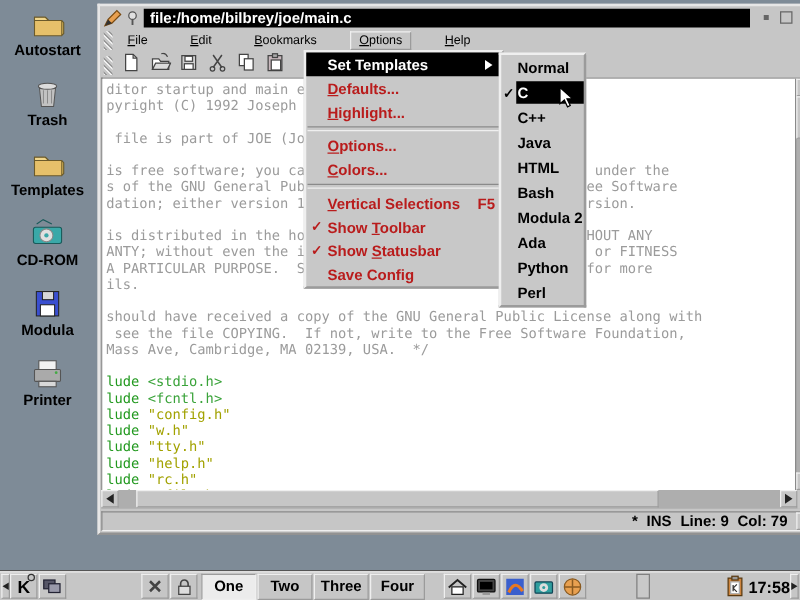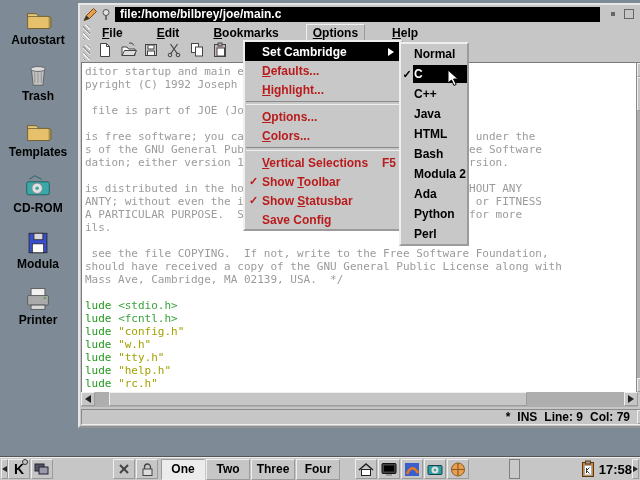--- a/index.html
+++ b/index.html
@@ -20,21 +20,21 @@
                line-height:15px;padding-left:5px;margin:0 4px 0 3px;white-space:nowrap;overflow:hidden;}
   .wbtn{width:14px;height:14px;margin-left:2px;background:#c6c6c6;display:flex;align-items:center;
         justify-content:center;color:#555;}
   .dotg{width:4px;height:4px;background:#666;}
   .sqg{width:8px;height:8px;border:1px solid #666;}
   .xg{font-size:13px;font-weight:bold;color:#666;line-height:12px;}
   .menubar{position:absolute;left:0;top:18px;right:0;height:19px;display:flex;align-items:center;}
   .drag-handle{width:7px;height:15px;margin:0 5px 0 3px;
      background:repeating-linear-gradient(45deg,#efefef 0 1px,#9a9a9a 1px 2px,#c6c6c6 2px 4px);}
   #menubar-items{display:flex;align-items:center;}
-  .menu-title{font-weight:bold;font-size:12px;color:#000;padding:2px 7px;margin-right:20px;white-space:nowrap;}
+  .menu-title{font-weight:normal;font-size:10px;color:#000;padding:2px 7px;margin-right:20px;white-space:nowrap;}
   .menu-title.open{border:1px outset #efefef;padding:1px 6px;}
   .ul{text-decoration:underline;}
   .toolbar{position:absolute;left:0;top:37px;right:0;height:20px;display:flex;align-items:center;}
   #toolbar-items{display:flex;align-items:center;}
   .tool-btn{width:20px;height:18px;margin-right:3px;display:flex;align-items:center;justify-content:center;}
   
   .editor{position:absolute;left:1px;top:57px;right:1px;height:329px;background:#fff;
           border:1px solid;border-color:#7a7a7a #efefef #efefef #7a7a7a;}
   #editor-text{position:absolute;left:0;top:0;right:15px;bottom:0;overflow:hidden;
                padding:2px 0 0 3px;background:#fff;}
@@ -252,22 +252,22 @@
           <div class="eline"></div>
           <div class="eline"><span class="c-cm">is free software; you can redistribute it and/or modify it under the</span></div>
           <div class="eline"><span class="c-cm">s of the GNU General Public License as published by the Free Software</span></div>
           <div class="eline"><span class="c-cm">dation; either version 1, or (at your option) any later version.</span></div>
           <div class="eline"></div>
           <div class="eline"><span class="c-cm">is distributed in the hope that it will be useful, but WITHOUT ANY</span></div>
           <div class="eline"><span class="c-cm">ANTY; without even the implied warranty of MERCHANTABILITY or FITNESS</span></div>
           <div class="eline"><span class="c-cm">A PARTICULAR PURPOSE.  See the GNU General Public License for more</span></div>
           <div class="eline"><span class="c-cm">ils.</span></div>
           <div class="eline"></div>
+          <div class="eline"><span class="c-cm">should have received a copy of the GNU General Public License along with</span></div>
           <div class="eline"><span class="c-cm"> see the file COPYING.  If not, write to the Free Software Foundation,</span></div>
-          <div class="eline"><span class="c-cm">should have received a copy of the GNU General Public License along with</span></div>
           <div class="eline"><span class="c-cm">Mass Ave, Cambridge, MA 02139, USA.  */</span></div>
           <div class="eline"></div>
           <div class="eline"><span class="c-kw">lude </span><span class="c-inc">&lt;stdio.h&gt;</span></div>
           <div class="eline"><span class="c-kw">lude </span><span class="c-inc">&lt;fcntl.h&gt;</span></div>
           <div class="eline"><span class="c-kw">lude </span><span class="c-str">"config.h"</span></div>
           <div class="eline"><span class="c-kw">lude </span><span class="c-str">"w.h"</span></div>
           <div class="eline"><span class="c-kw">lude </span><span class="c-str">"tty.h"</span></div>
           <div class="eline"><span class="c-kw">lude </span><span class="c-str">"help.h"</span></div>
           <div class="eline"><span class="c-kw">lude </span><span class="c-str">"rc.h"</span></div>
           <div class="eline"><span class="c-kw">lude </span><span class="c-str">"vfile.h"</span></div>
@@ -301,21 +301,21 @@
       <span>INS</span>
       <span>Line: 9</span>
       <span>Col: 79</span>
       <div class="grip"></div>
     </div>
   </div>
 
   <div id="options-menu">
       <div class="menu-item hl">
         <span class="gutter"></span>
-        <span class="mlabel">Set Cambridge</span>
+        <span class="mlabel">Set Templates</span>
         <span class="arrow"></span>
       </div>
       <div class="menu-item">
         <span class="gutter"></span>
         <span class="mlabel"><span class="ul">D</span>efaults...</span>
       </div>
       <div class="menu-item">
         <span class="gutter"></span>
         <span class="mlabel"><span class="ul">H</span>ighlight...</span>
       </div>

